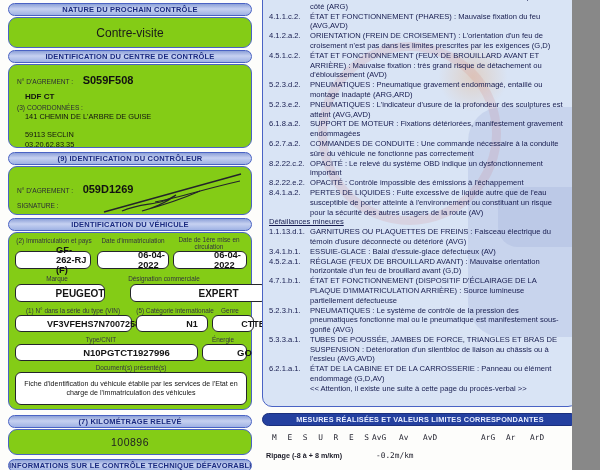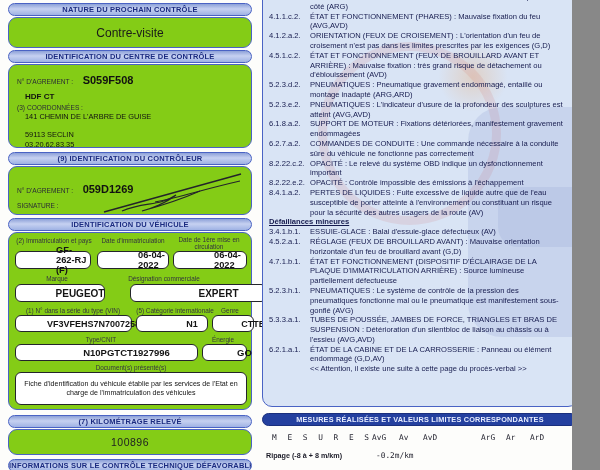--- a/index.html
+++ b/index.html
@@ -24,21 +24,21 @@
   .val-big{font-size:11px;font-weight:bold;color:#111;}
 
   
   .rightbox{position:absolute;left:262px;top:-14px;width:316px;height:421px;box-sizing:border-box;
             background:#d9e4f5;border:1.5px solid #4a63c4;border-radius:10px;overflow:hidden;
             padding:5px 10px 0 6px;}
   .dlist{position:relative;}
   .drow{display:flex;font-size:7.6px;line-height:9.8px;color:#161b4e;}
   .dcode{width:41px;flex:none;}
   .dtext{flex:1;}
-  .minor-hd{font-size:7.6px;line-height:9.8px;font-weight:bold;text-decoration:underline;color:#161b4e;}
+  .minor-hd{font-size:7.6px;line-height:9.8px;font-weight:normal;text-decoration:underline;color:#161b4e;}
   .attention{font-size:7.6px;line-height:9.8px;color:#161b4e;margin-left:41px;}
 
   
   .wm-ring{position:absolute;left:55px;top:55px;width:165px;height:165px;border-radius:50%;
            border:9px solid rgba(205,60,45,.10);}
   .wm-blob{position:absolute;left:175px;top:55px;width:70px;height:70px;border-radius:50%;
            background:radial-gradient(circle,rgba(242,140,40,.22),rgba(242,140,40,0) 70%);}
   .wm-blue{position:absolute;left:205px;top:120px;width:150px;height:230px;border-radius:34px;
            background:rgba(55,75,165,.10);}
   .wm-blue2{position:absolute;left:235px;top:200px;width:120px;height:60px;border-radius:20px;
@@ -159,21 +159,21 @@
         <div class="drow">
           <span class="dcode">1.4.1.b.2.</span>
           <span class="dtext">PERFORMANCES DU FREIN DE STATIONNEMENT : Frein inopérant d'un côté (ARG)</span>
         </div>
         <div class="drow">
           <span class="dcode">4.1.1.c.2.</span>
           <span class="dtext">ÉTAT ET FONCTIONNEMENT (PHARES) : Mauvaise fixation du feu (AVG,AVD)</span>
         </div>
         <div class="drow">
           <span class="dcode">4.1.2.a.2.</span>
-          <span class="dtext">ORIENTATION (FEUX DE CROISEMENT) : L'orientation d'un feu de croisement n'est pas dans les limites prescrites par les exigences (G,D)</span>
+          <span class="dtext">ORIENTATION (FREIN DE CROISEMENT) : L'orientation d'un feu de croisement n'est pas dans les limites prescrites par les exigences (G,D)</span>
         </div>
         <div class="drow">
           <span class="dcode">4.5.1.c.2.</span>
           <span class="dtext">ÉTAT ET FONCTIONNEMENT (FEUX DE BROUILLARD AVANT ET ARRIÈRE) : Mauvaise fixation : très grand risque de détachement ou d'éblouissement (AVD)</span>
         </div>
         <div class="drow">
           <span class="dcode">5.2.3.d.2.</span>
           <span class="dtext">PNEUMATIQUES : Pneumatique gravement endommagé, entaillé ou montage inadapté (ARG,ARD)</span>
         </div>
         <div class="drow">
@@ -196,20 +196,24 @@
           <span class="dcode">8.2.22.e.2.</span>
           <span class="dtext">OPACITÉ : Contrôle impossible des émissions à l'échappement</span>
         </div>
         <div class="drow">
           <span class="dcode">8.4.1.a.2.</span>
           <span class="dtext">PERTES DE LIQUIDES : Fuite excessive de liquide autre que de l'eau susceptible de porter atteinte à l'environnement ou constituant un risque pour la sécurité des autres usagers de la route (AV)</span>
         </div>
       </div>
     <div class="minor-hd">Défaillances mineures</div>
     <div class="dlist">
+        <div class="drow">
+          <span class="dcode">1.1.13.d.1.</span>
+          <span class="dtext">GARNITURES OU PLAQUETTES DE FREINS : Faisceau électrique du témoin d'usure déconnecté ou détérioré (AVG)</span>
+        </div>
         <div class="drow">
           <span class="dcode">3.4.1.b.1.</span>
           <span class="dtext">ESSUIE-GLACE : Balai d'essuie-glace défectueux (AV)</span>
         </div>
         <div class="drow">
           <span class="dcode">4.5.2.a.1.</span>
           <span class="dtext">RÉGLAGE (FEUX DE BROUILLARD AVANT) : Mauvaise orientation horizontale d'un feu de brouillard avant (G,D)</span>
         </div>
         <div class="drow">
           <span class="dcode">4.7.1.b.1.</span>

